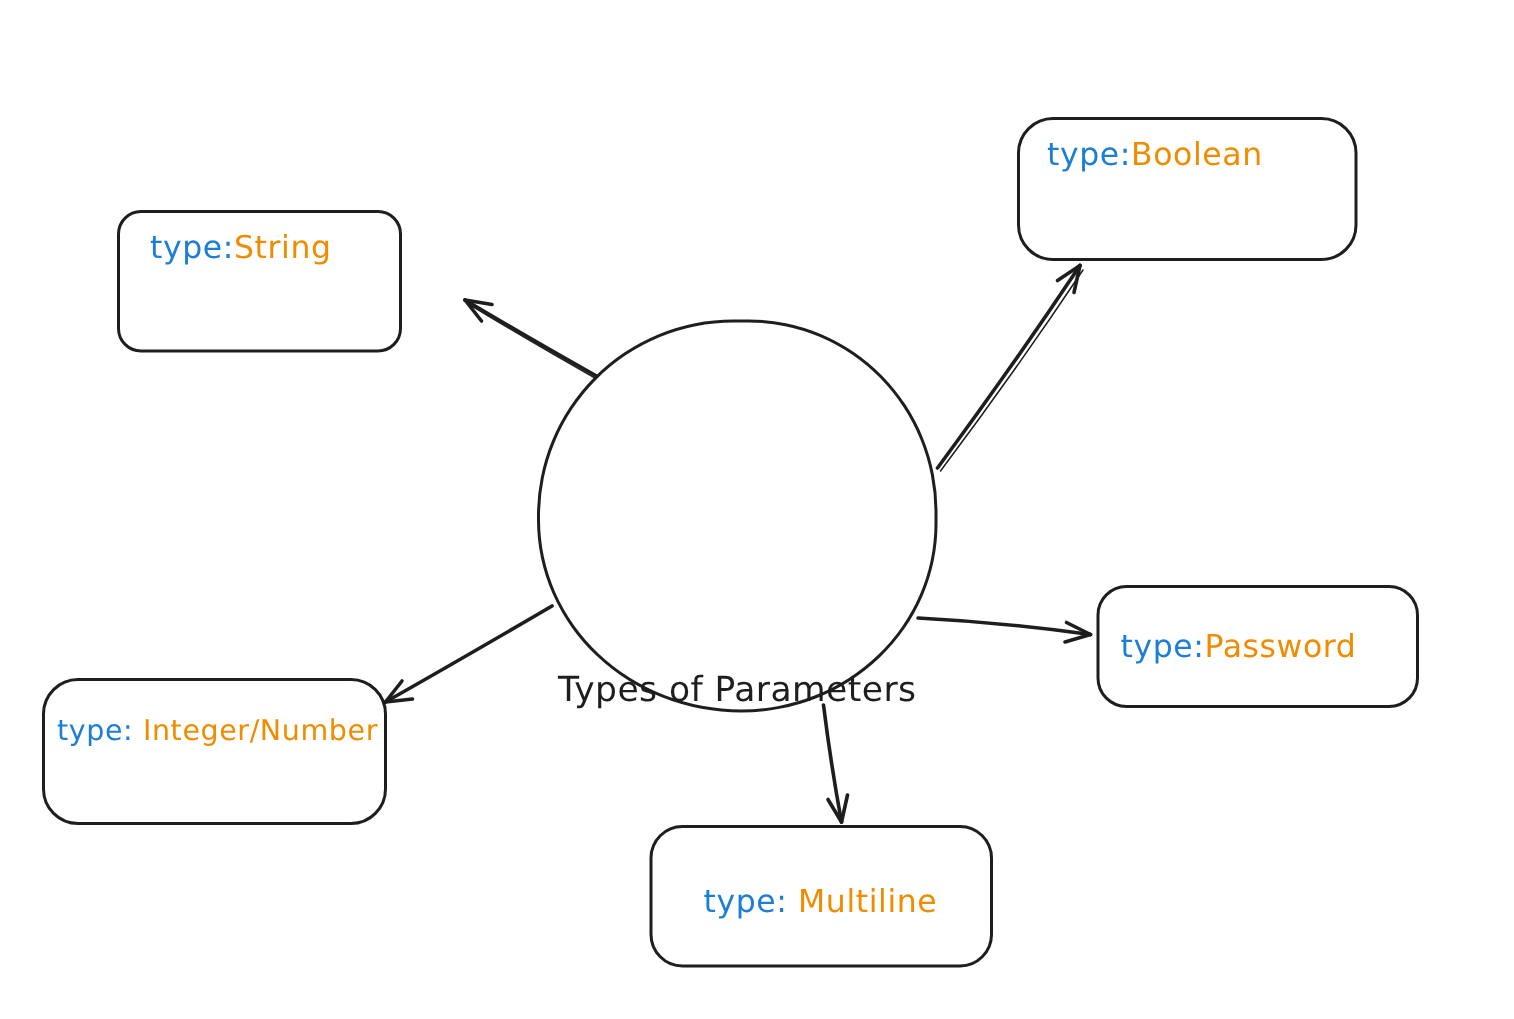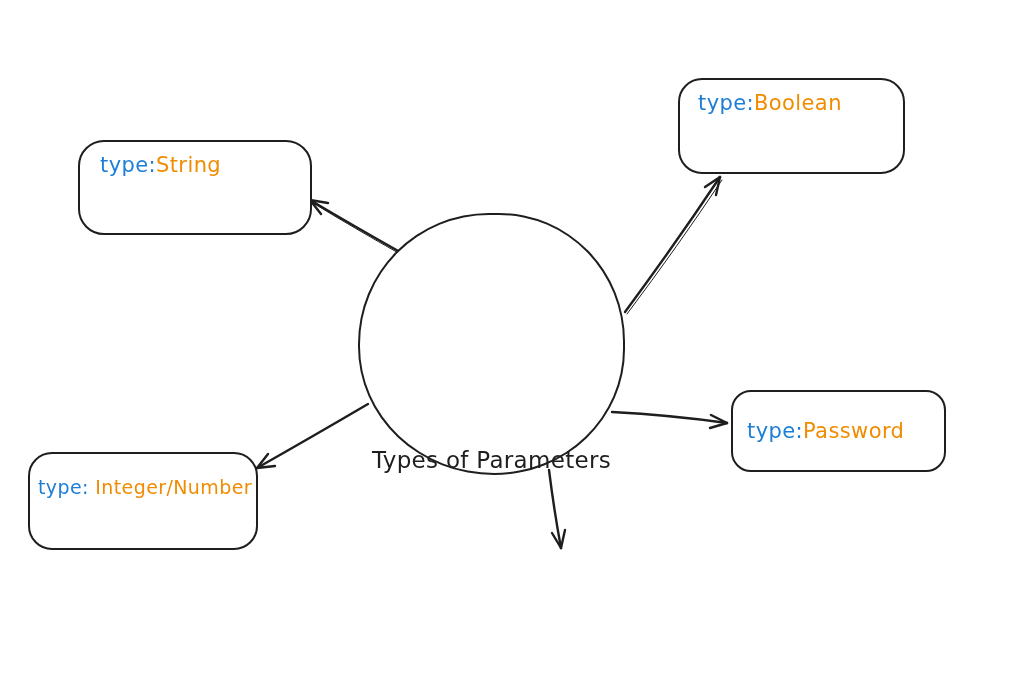--- a/index.html
+++ b/index.html
@@ -68,21 +68,21 @@
   .center-label {
     color: var(--color-stroke);
     font-size: 23px;
     font-weight: 500;
     letter-spacing: 0.3px;
     white-space: nowrap;
     text-align: center;
   }
 
   
-  .box-string    { left: 78px;  top: 140px; width: 234px; height: 95px; border-radius: 26px; }
+  .box-string    { left: 78px;  top: 140px; width: 190px; height: 95px; border-radius: 16px; }
   .box-string    .node-label { left: 20px; top: 11px; }
   .box-boolean   { left: 678px; top: 78px;  width: 227px; height: 96px; border-radius: 24px; padding-left: 26px; }
   .box-boolean   .node-label { left: 18px; top: 11px; }
   .box-password  { left: 731px; top: 390px; width: 215px; height: 82px; border-radius: 20px; }
   .box-password  .node-label { left: 14px; top: 27px; }
   .box-integer   { left: 28px;  top: 452px; width: 230px; height: 98px; border-radius: 24px; }
   .box-integer   .node-label { left: 8px;  top: 22px; }
   .box-multiline { left: 433px; top: 550px; width: 229px; height: 95px; border-radius: 22px; }
   .box-multiline .node-label { left: 34px; top: 37px; }
 </style>
@@ -139,14 +139,17 @@
   </div>
 
   <div class="node-box box-integer">
     <div class="node-label small"><span class="prefix">type: </span><span class="value">Integer/Number</span></div>
   </div>
 
   <div class="node-box box-password">
     <div class="node-label"><span class="prefix">type:</span><span class="value">Password</span></div>
   </div>
 
+  <div class="node-box box-multiline">
+    <div class="node-label"><span class="prefix">type: </span><span class="value">Multiline</span></div>
+  </div>
 
 </div>
 
 </body></html>

